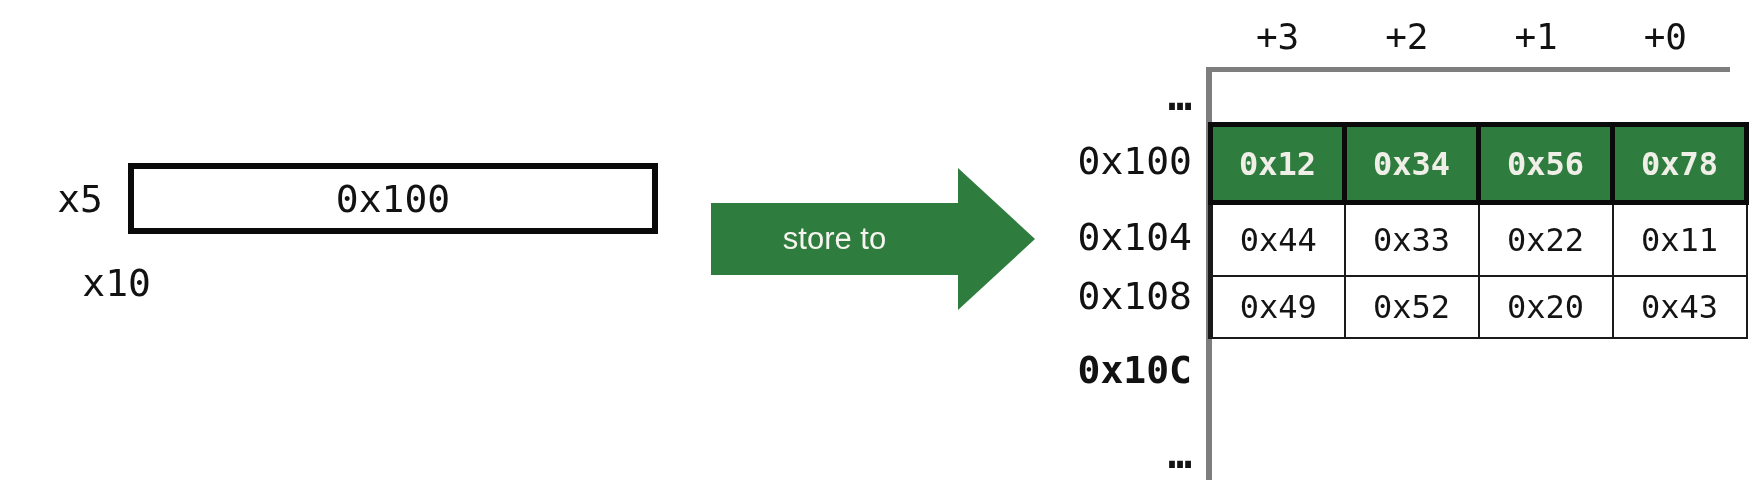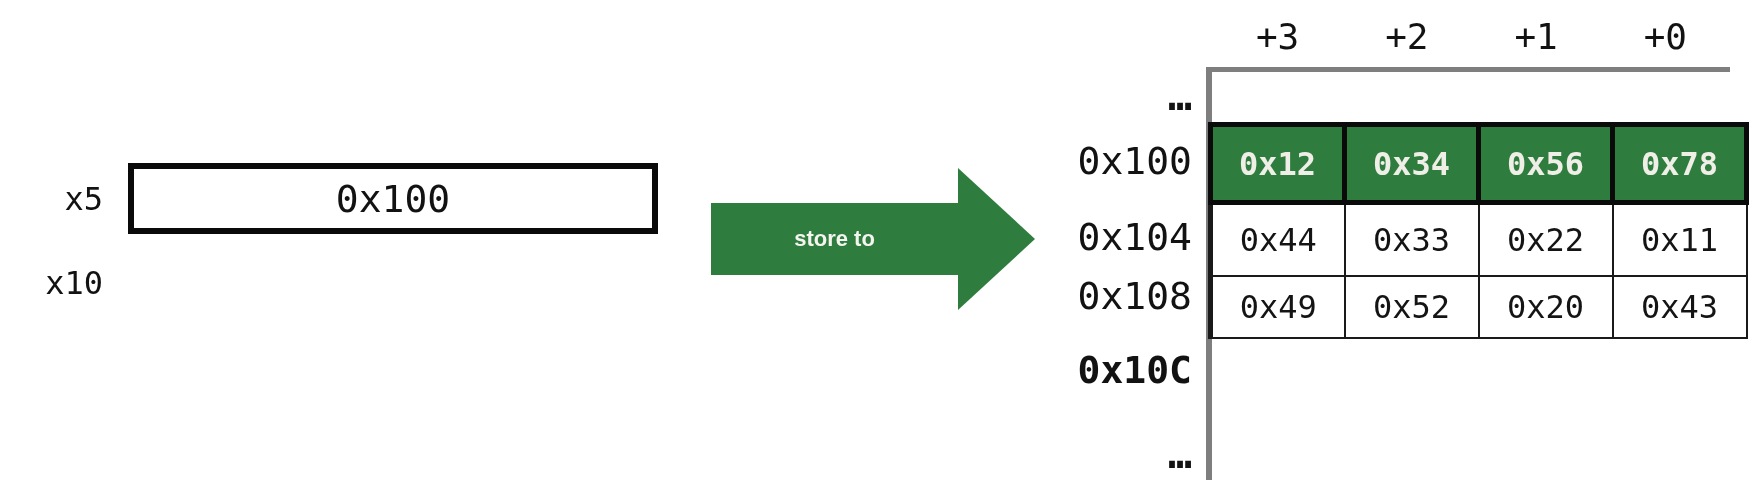--- a/index.html
+++ b/index.html
@@ -10,26 +10,26 @@
     height: 500px;
     background: #ffffff;
     overflow: hidden;
     font-family: "DejaVu Sans Mono", monospace;
     color: var(--ink, #121212);
   }
 
   
   .reg-row { position: absolute; left: 0; width: 658px; display: flex; }
   .reg-row.r1 { top: 163px; height: 71px; }
-  .reg-row.r2 { top: 246px; height: 74px; }
+  .reg-row.r2 { top: 246px; height: 74px; margin-left: 48px; }
   .reg-label {
     flex: 0 0 103px;
     align-self: center;
     text-align: right;
-    font-size: 32px;
+    font-size: 38px;
     line-height: 40px;
   }
   .reg-box {
     flex: 1;
     margin-left: 25px;
     box-sizing: border-box;
     border: 6px solid #0a0a0a;
     background: #ffffff;
     display: flex;
     align-items: center;
@@ -40,22 +40,22 @@
 
   
   .arrow { position: absolute; left: 711px; top: 168px; width: 325px; height: 142px; }
   .arrow-shaft {
     position: absolute; left: 0; top: 35px; width: 247px; height: 72px;
     background: var(--accent-green, #2e7d3e);
     display: flex; align-items: center; justify-content: center;
   }
   .arrow-shaft span {
     font-family: "Liberation Sans", sans-serif;
-    font-weight: 700;
-    font-size: 22px;
+    font-weight: 400;
+    font-size: 31px;
     color: #f5f4ef;
   }
   .arrow-head {
     position: absolute; left: 247px; top: 0;
     width: 0; height: 0;
     border-top: 71px solid transparent;
     border-bottom: 71px solid transparent;
     border-left: 77px solid var(--accent-green, #2e7d3e);
   }
 

